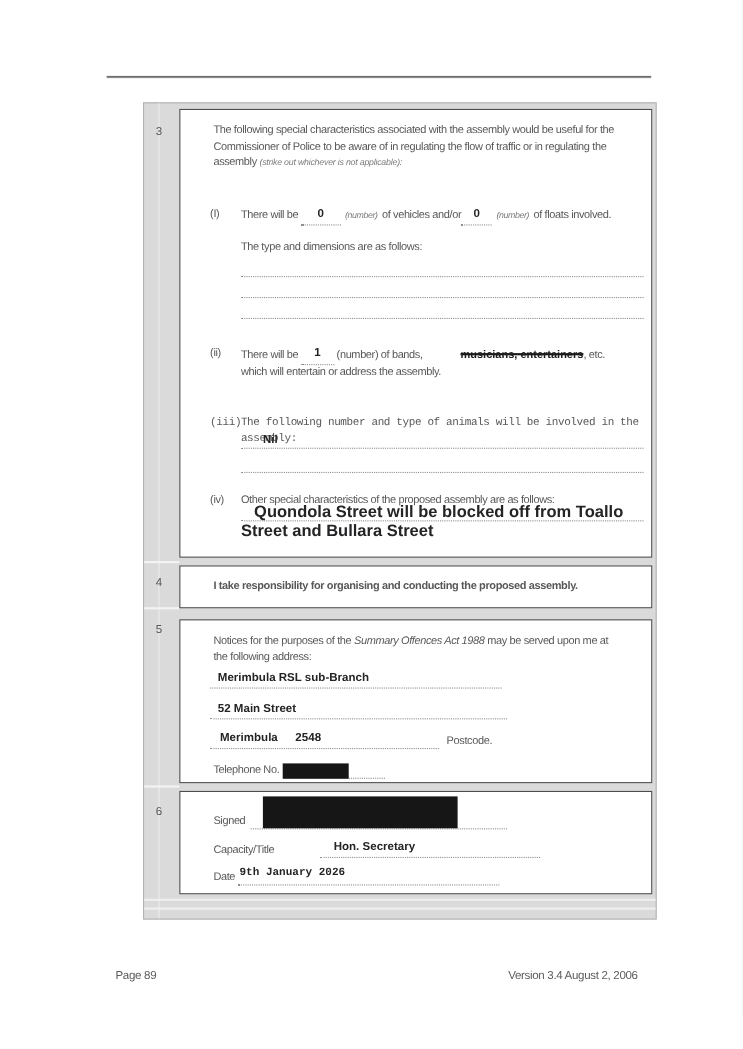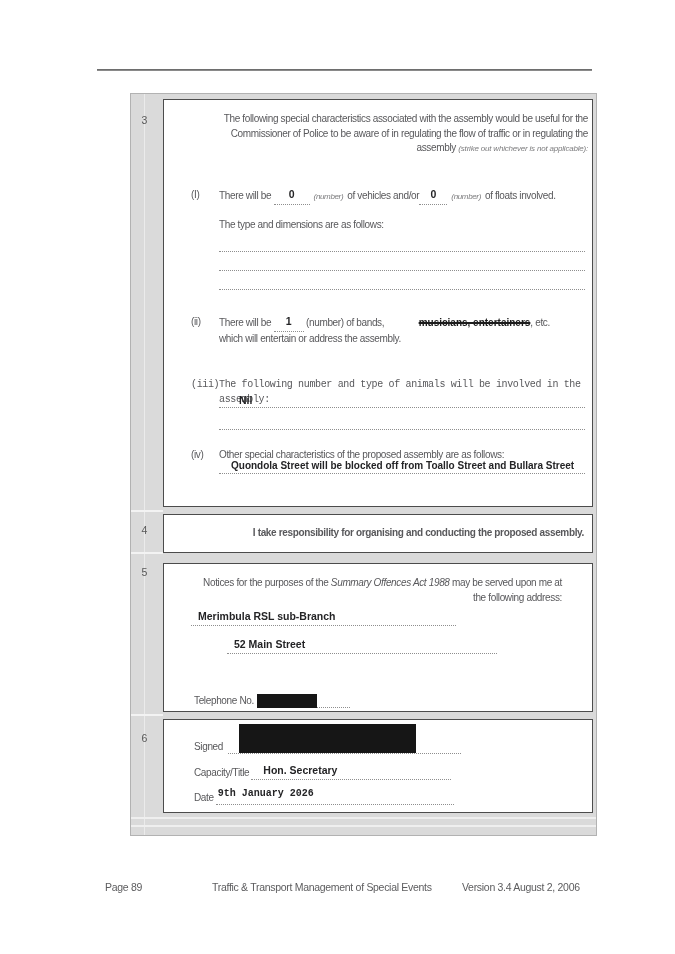--- a/index.html
+++ b/index.html
@@ -23,38 +23,38 @@
     position:absolute; left:0; width:27px; text-align:center;
     font-size:10.5px; color:#595959;
   }
   .gap-line { position:absolute; left:0; width:32px; height:2px; background:#f3f3f3; }
   .full-line { position:absolute; left:0; width:465px; height:2px; background:#efefef; }
   .cellbox {
     position:absolute; left:32px; width:430px; background:#ffffff;
     border:1px solid #4c4c4c;
     font-size:10px; letter-spacing:-0.35px; line-height:14.5px; color:#58585b;
   }
-  .para { position:absolute;text-align:right; }
+  .para { position:absolute; }
   .note { font-style:italic; font-size:8px; color:#7c7c7e; letter-spacing:-0.2px; }
   .numlbl { font-style:italic; font-size:8px; color:#7c7c7e; margin:0 4px; }
   .act-italic { font-style:italic; }
   .item { position:absolute; display:flex; }
   .marker { width:28px; flex:none; }
   .itext { flex:1; }
   
   .dotline { position:absolute; border-bottom:1px dotted #8e8e8e; }
   .fillslot {
     display:inline-block; border-bottom:1px dotted #8e8e8e; text-align:center;
     vertical-align:baseline;
   }
   .fill {
     font-weight:bold; color:#242426; letter-spacing:0;
     position:relative; top:-1px;
   }
-  .fill-sm { font-size:10px; }
+  .fill-sm { font-size:15px; }
   .fill-md { font-size:10.5px; }
   .scribble {
     font-weight:bold; color:#1c1c1c; letter-spacing:0;
     text-decoration:line-through; text-decoration-thickness:2px;padding-left:32px;
   }
   .redact { position:absolute; background:#161616; }
   .flexrow { position:absolute; display:flex; align-items:flex-end; }
   .underdots { border-bottom:1px dotted #8e8e8e; }
   
   .footer-text { position:absolute; font-size:10.5px; letter-spacing:-0.3px; color:#5c5c5e; }
@@ -131,46 +131,49 @@
       <div class="para" style="left:30px; top:11px; right:8px;">I take responsibility for organising and conducting the proposed assembly.</div>
     </div>
 
     <div class="cellbox" style="top:469px; height:149px;">
       <div class="para" style="left:30px; top:12px; width:368px;">
         <span>Notices for the purposes of the </span><span class="act-italic">Summary Offences Act 1988</span><span> may be served upon me at the following address:</span>
       </div>
       <div class="dotline" style="left:27px; width:265px; top:46px; height:16px;">
         <span class="fill fill-md" style="margin-left:7px">Merimbula RSL sub-Branch</span>
       </div>
-      <div class="dotline" style="left:27px; width:270px; top:74px; height:16px;margin-left:36px;">
+      <div class="dotline" style="left:27px; width:270px; top:74px; height:16px;">
         <span class="fill fill-md" style="margin-left:7px">52 Main Street</span>
+      </div>
+      <div class="flexrow" style="left:27px; top:101px; height:16px;">
+        <span class="underdots" style="width:208px; height:16px;"><span class="fill fill-md" style="margin-left:9px">Merimbula</span><span class="fill fill-md" style="margin-left:16px">2548</span></span>
+        <span style="margin-left:7px">Postcode.</span>
       </div>
       <div class="flexrow" style="left:30px; top:128px; height:16px;">
         <span>Telephone No.</span>
         <span style="position:relative; width:60px; height:14px; margin-left:3px;">
             <span class="redact" style="left:0; top:0; width:60px; height:14px;"></span>
           </span>
         <span class="underdots" style="width:33px; height:16px;"></span>
       </div>
     </div>
 
     <div class="cellbox" style="top:625px; height:94px;">
       <span class="para" style="left:30px; top:20px;">Signed</span>
       <div class="dotline" style="left:64px; width:233px; top:8px; height:26px;"></div>
       <div class="redact" style="left:75px; top:4px; width:177px; height:29px;"></div>
 
-      <div class="flexrow" style="left:30px; top:44px; height:16px;">
+      <div class="flexrow" style="left:30px; top:44px; height:16px;gap:40px;">
         <span>Capacity/Title</span>
         <span class="underdots" style="width:200px; height:16px; margin-left:2px;"><span class="fill fill-md" style="margin-left:12px">Hon. Secretary</span></span>
       </div>
 
       <div class="flexrow" style="left:30px; top:69px; height:16px;">
         <span>Date</span>
         <span class="underdots" style="width:238px; height:16px; margin-left:2px;"><span class="fill" style="font-size:10px; margin-left:2px; top:-3px;font-family:Liberation Mono, monospace;">9th January 2026</span></span>
       </div>
     </div>
   </div>
 
   <div class="footer-text" style="left:105px; top:881px;">Page 89</div>
-  <div class="footer-text" style="left:212px; top:881px;">Traffic &amp; Transport Management of Special Events</div>
   <div class="footer-text" style="left:462px; top:881px;">Version 3.4 August 2, 2006</div>
 
 </div>
 
 </body></html>

